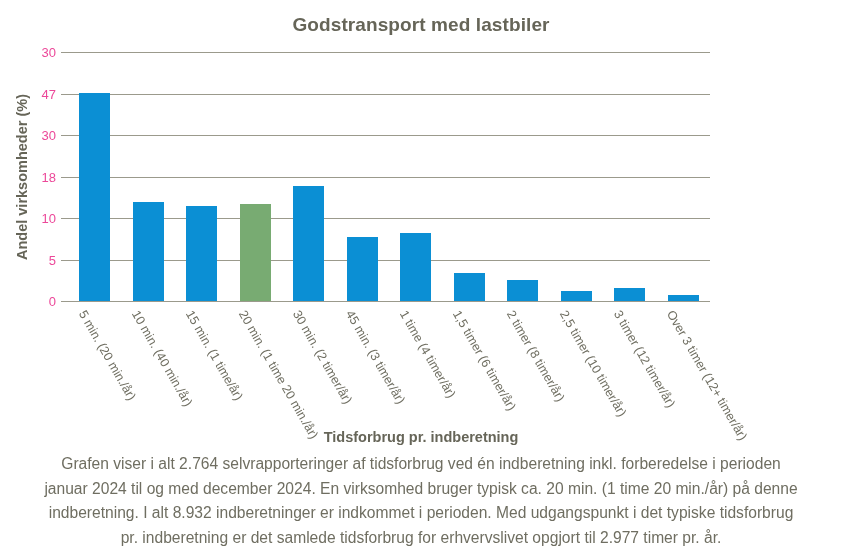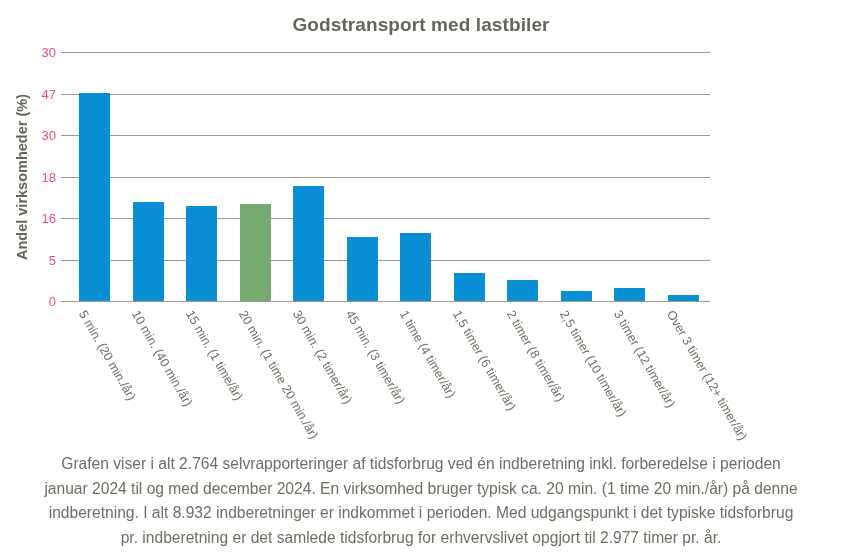--- a/index.html
+++ b/index.html
@@ -158,21 +158,21 @@
         <div class="ytick-label">0</div>
       </div>
       <div class="ytick-row" style="top: 207.5px;">
         <div class="gridline" style="top: 0px;"></div>
         <div class="tick-mark" style="top: 0px;"></div>
         <div class="ytick-label">5</div>
       </div>
       <div class="ytick-row" style="top: 166px;">
         <div class="gridline" style="top: 0px;"></div>
         <div class="tick-mark" style="top: 0px;"></div>
-        <div class="ytick-label">16</div>
+        <div class="ytick-label">10</div>
       </div>
       <div class="ytick-row" style="top: 124.5px;">
         <div class="gridline" style="top: 0px;"></div>
         <div class="tick-mark" style="top: 0px;"></div>
         <div class="ytick-label">18</div>
       </div>
       <div class="ytick-row" style="top: 83px;">
         <div class="gridline" style="top: 0px;"></div>
         <div class="tick-mark" style="top: 0px;"></div>
         <div class="ytick-label">30</div>
@@ -209,15 +209,16 @@
       <div class="xlabel" style="left: 233.75px;">30 min. (2 timer/år)</div>
       <div class="xlabel" style="left: 287.25px;">45 min. (3 timer/år)</div>
       <div class="xlabel" style="left: 340.75px;">1 time (4 timer/år)</div>
       <div class="xlabel" style="left: 394.25px;">1,5 timer (6 timer/år)</div>
       <div class="xlabel" style="left: 447.75px;">2 timer (8 timer/år)</div>
       <div class="xlabel" style="left: 501.25px;">2,5 timer (10 timer/år)</div>
       <div class="xlabel" style="left: 554.75px;">3 timer (12 timer/år)</div>
       <div class="xlabel" style="left: 608.25px;">Over 3 timer (12+ timer/år)</div>
     </div>
 
+  <div class="x-axis-title">Tidsforbrug pr. indberetning</div>
 
   <div class="caption">Grafen viser i alt 2.764 selvrapporteringer af tidsforbrug ved én indberetning inkl. forberedelse i perioden januar 2024 til og med december 2024. En virksomhed bruger typisk ca. 20 min. (1 time 20 min./år) på denne indberetning.  I alt 8.932 indberetninger  er indkommet i perioden. Med udgangspunkt i det typiske tidsforbrug pr. indberetning er det samlede tidsforbrug for erhvervslivet opgjort til 2.977 timer pr. år.</div>
 </div>
 
 </body></html>

